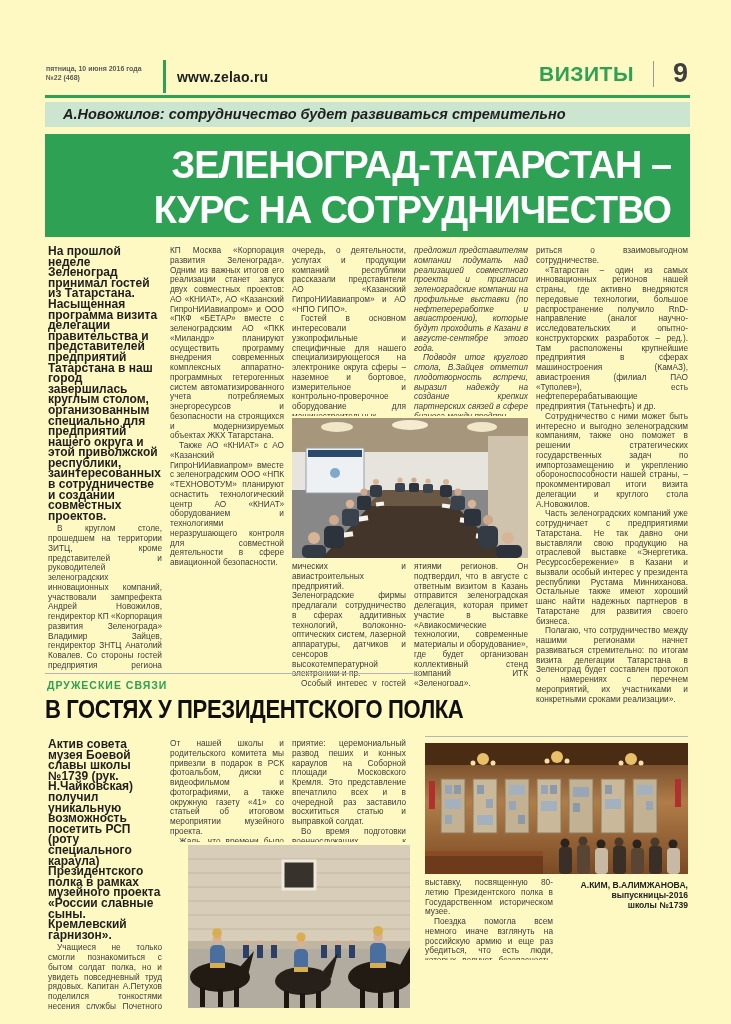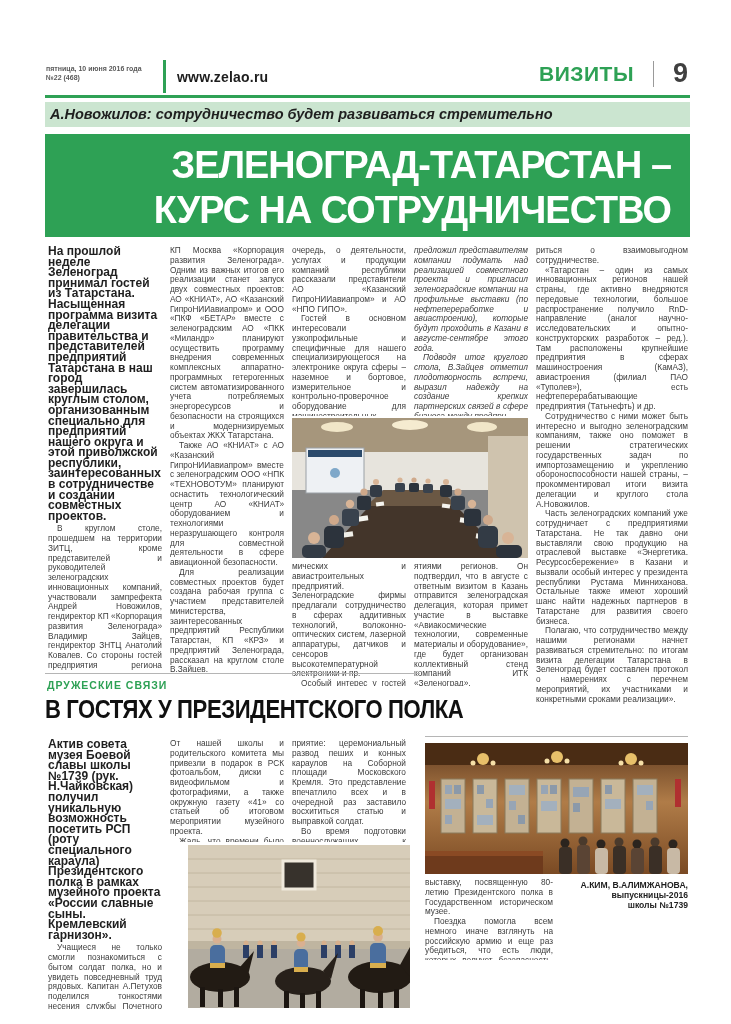--- a/index.html
+++ b/index.html
@@ -1,36 +1,36 @@
 <!DOCTYPE html>
 <html lang="ru"><head>
 <meta charset="utf-8">
 <style>
   html,body { margin:0; padding:0; background:#dcdcdc; }
   .page {
     position:relative; width:731px; height:1024px; margin:0 auto;
-    background:#ffffff; overflow:hidden;
+    background:#fef9c3; overflow:hidden;
     font-family:"Liberation Sans", sans-serif; color:#3b3b3b;
   }
   .abs { position:absolute; }
 
   
   .dateblock { left:46px; top:64px; width:118px; font-size:7px; line-height:9px; font-weight:bold; color:#5a5a5a; }
   .hdr-vline { left:163px; top:60px; width:3px; height:33px; background:#2ea155; }
   .site { left:177px; top:69px; font-size:14px; font-weight:bold; color:#1d1d1d; letter-spacing:0.2px; }
   .sectionblock { right:43px; top:58px; display:flex; align-items:center; gap:19px; }
   .section-name { color:#2ea155; font-size:21px; font-weight:bold; letter-spacing:0.5px; }
   .section-div { width:1px; height:26px; background:#9a9a9a; }
   .page-no { color:#3f3f3f; font-size:27px; font-weight:bold; }
   .hdr-rule { left:45px; top:95px; width:645px; height:3px; background:#2ea155; }
 
   .quote-banner {
     left:45px; top:102px; width:645px; height:25px; background:#cbe5d0;
     font-size:14.5px; font-style:italic; font-weight:bold; color:#1f1f1f;
-    line-height:25px; padding-left:5px; box-sizing:border-box;
+    line-height:25px; padding-left:18px; box-sizing:border-box;
   }
 
   .headline-block {
     left:45px; top:134px; width:645px; height:103px; background:#2ea155;
     color:#ffffff; padding:8px 0 0 13px; box-sizing:border-box;text-align:right;
   }
   .headline-block div {
     font-size:39px; line-height:45px; font-weight:bold; letter-spacing:-1px;
     transform:scaleX(0.97); transform-origin:0 50%; white-space:nowrap;
   }
@@ -86,21 +86,20 @@
 
   <div class="body-col" style="left:48px; top:246px; width:114px; height:426px;">
     <p class="lead">На прошлой неделе Зеленоград принимал гостей из Татарстана. Насыщенная программа визита делегации правительства и представителей предприятий Татарстана в наш город завершилась круглым столом, организованным специально для предприятий нашего округа и этой приволжской республики, заинтересованных в сотрудничестве и создании совместных проектов.</p>
     <p>В круглом столе, прошедшем на территории ЗИТЦ, кроме представителей и руководителей зеленоградских инновационных компаний, участвовали зампрефекта Андрей Новожилов, гендиректор КП «Корпорация развития Зеленограда» Владимир Зайцев, гендиректор ЗНТЦ Анатолий Ковалев. Со стороны гостей предприятия региона представлял замминистра промышленности и торговли республики Ильдар Мингалеев.</p>
 
   </div>
 
   <div class="body-col" style="left:170px; top:246px; width:114px; height:426px;">
     <p class="ni">КП Москва «Корпорация развития Зеленограда». Одним из важных итогов его реализации станет запуск двух совместных проектов: АО «КНИАТ», АО «Казанский ГипроНИИавиапром» и ООО «ПКФ «БЕТАР» вместе с зеленоградским АО «ПКК «Миландр» планируют осуществить программу внедрения современных комплексных аппаратно-программных гетерогенных систем автоматизированного учета потребляемых энергоресурсов и безопасности на строящихся и модернизируемых объектах ЖКХ Татарстана.</p>
     <p>Также АО «КНИАТ» с АО «Казанский ГипроНИИавиапром» вместе с зеленоградским ООО «НПК «ТЕХНОВОТУМ» планируют оснастить технологический центр АО «КНИАТ» оборудованием и технологиями неразрушающего контроля для совместной деятельности в сфере авиационной безопасности.</p>
-    <p>Для реализации совместных проектов будет создана рабочая группа с участием представителей министерства, заинтересованных предприятий Республики Татарстан, КП «КРЗ» и предприятий Зеленограда, рассказал на круглом столе В.Зайцев.</p>
 
   </div>
 
   <div class="body-col" style="left:292px; top:246px; width:114px; height:170px;">
     <p class="ni">очередь, о деятельности, услугах и продукции компаний республики рассказали представители АО «Казанский ГипроНИИавиапром» и АО «НПО ГИПО».</p>
     <p>Гостей в основном интересовали узкопрофильные и специфичные для нашего специализирующегося на электронике округа сферы – наземное и бортовое, измерительное и контрольно-проверочное оборудование для машиностроительных, нефтехи-</p>
   </div>
 
   <div class="body-col" style="left:414px; top:246px; width:114px; height:170px;font-style:italic;">
     <p class="ni">предложил представителям компании подумать над реализацией совместного проекта и пригласил зеленоградские компании на профильные выставки (по нефтепереработке и авиастроению), которые будут проходить в Казани в августе-сентябре этого года.</p>

